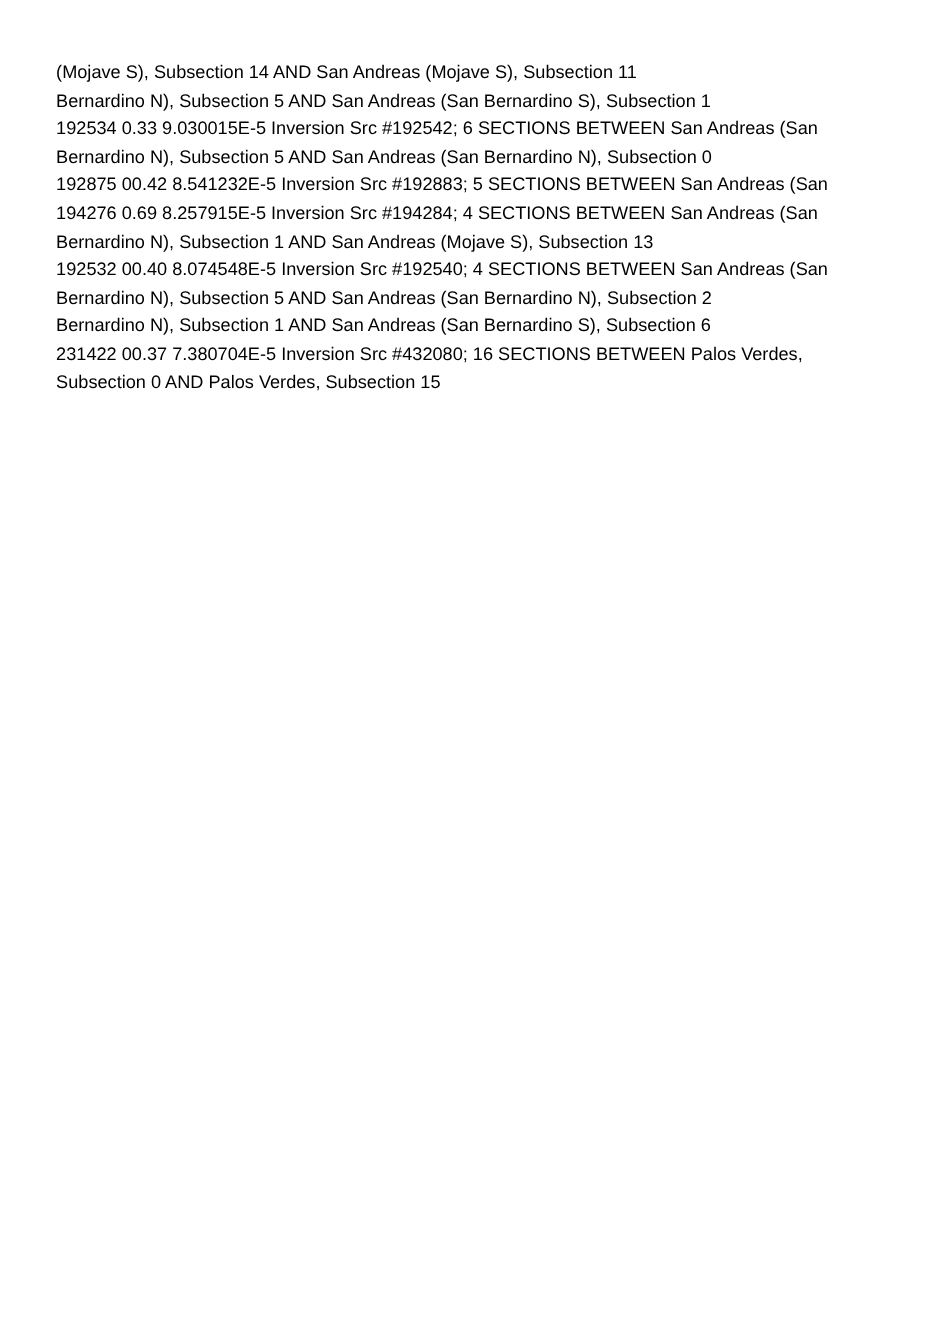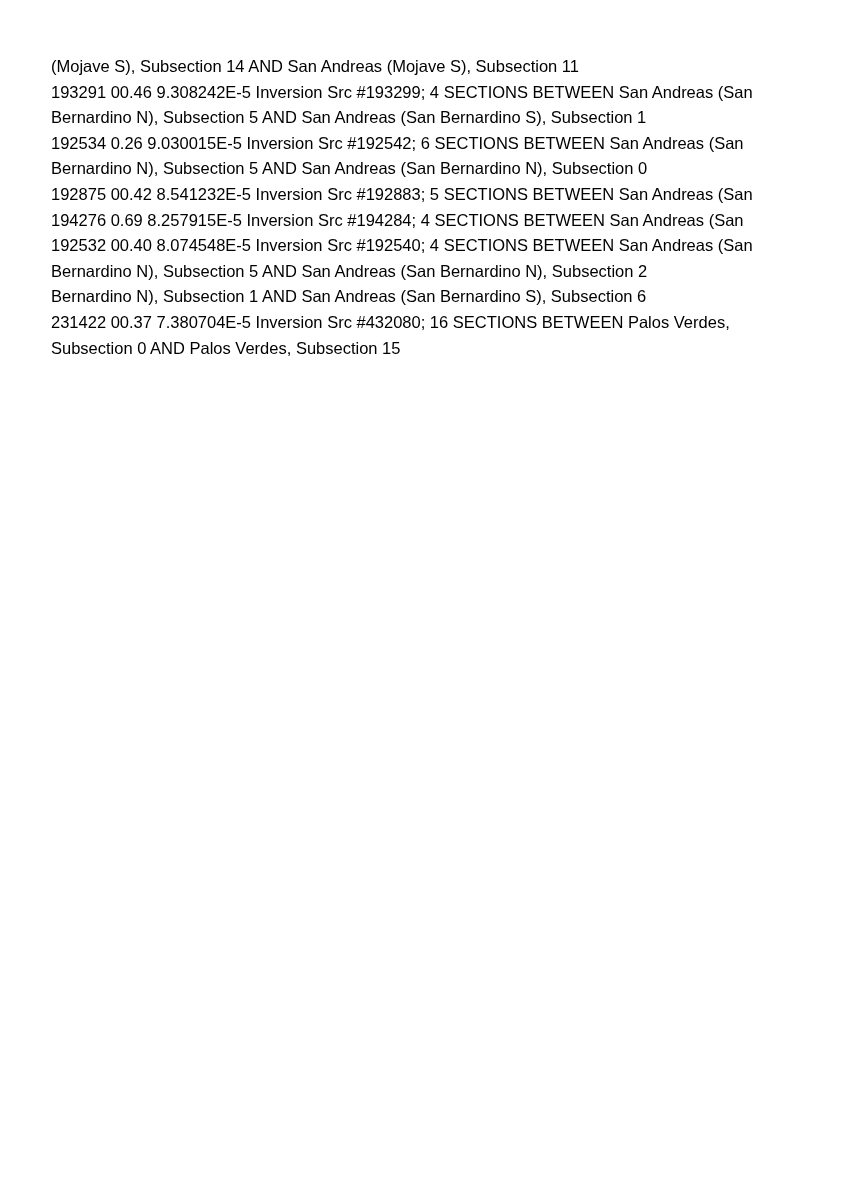--- a/index.html
+++ b/index.html
@@ -28,25 +28,25 @@
   .text-line {
     white-space: pre;
   }
 </style>
 </head>
 <body>
 
 <div class="page">
   <div class="text-block">
       <div class="text-line">(Mojave S), Subsection 14 AND San Andreas (Mojave S), Subsection 11</div>
-      <div class="text-line">193291 00.46 9.308242E-5 Inversion Src #193299; 4 SECTIONS BETWEEN San Andreas (San</div>
       <div class="text-line">Bernardino N), Subsection 5 AND San Andreas (San Bernardino S), Subsection 1</div>
-      <div class="text-line">192534 0.26 9.030015E-5 Inversion Src #192542; 6 SECTIONS BETWEEN San Andreas (San</div>
+      <div class="text-line">192534 0.33 9.030015E-5 Inversion Src #192542; 6 SECTIONS BETWEEN San Andreas (San</div>
       <div class="text-line">Bernardino N), Subsection 5 AND San Andreas (San Bernardino N), Subsection 0</div>
       <div class="text-line">192875 00.42 8.541232E-5 Inversion Src #192883; 5 SECTIONS BETWEEN San Andreas (San</div>
       <div class="text-line">194276 0.69 8.257915E-5 Inversion Src #194284; 4 SECTIONS BETWEEN San Andreas (San</div>
+      <div class="text-line">Bernardino N), Subsection 1 AND San Andreas (Mojave S), Subsection 13</div>
       <div class="text-line">192532 00.40 8.074548E-5 Inversion Src #192540; 4 SECTIONS BETWEEN San Andreas (San</div>
       <div class="text-line">Bernardino N), Subsection 5 AND San Andreas (San Bernardino N), Subsection 2</div>
       <div class="text-line">Bernardino N), Subsection 1 AND San Andreas (San Bernardino S), Subsection 6</div>
       <div class="text-line">231422 00.37 7.380704E-5 Inversion Src #432080; 16 SECTIONS BETWEEN Palos Verdes,</div>
       <div class="text-line">Subsection 0 AND Palos Verdes, Subsection 15</div>
     </div>
 </div>
 
 </body></html>

